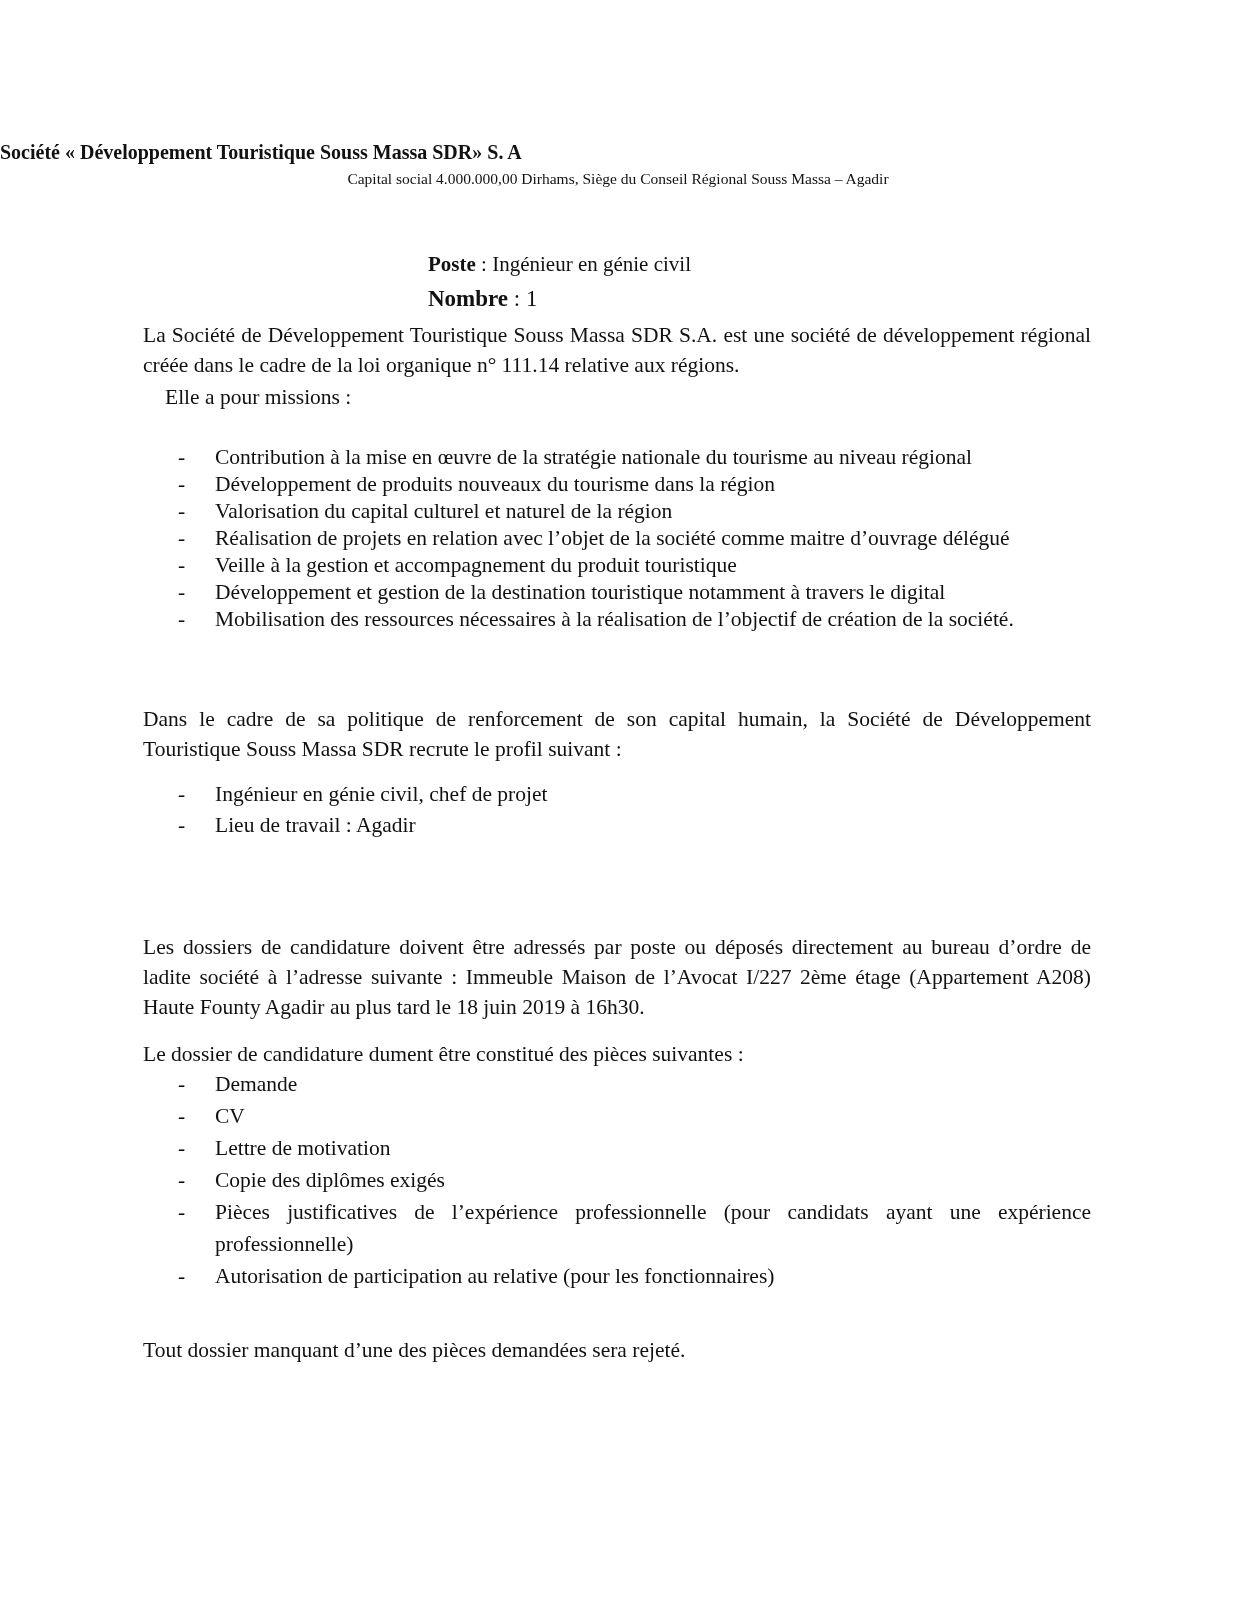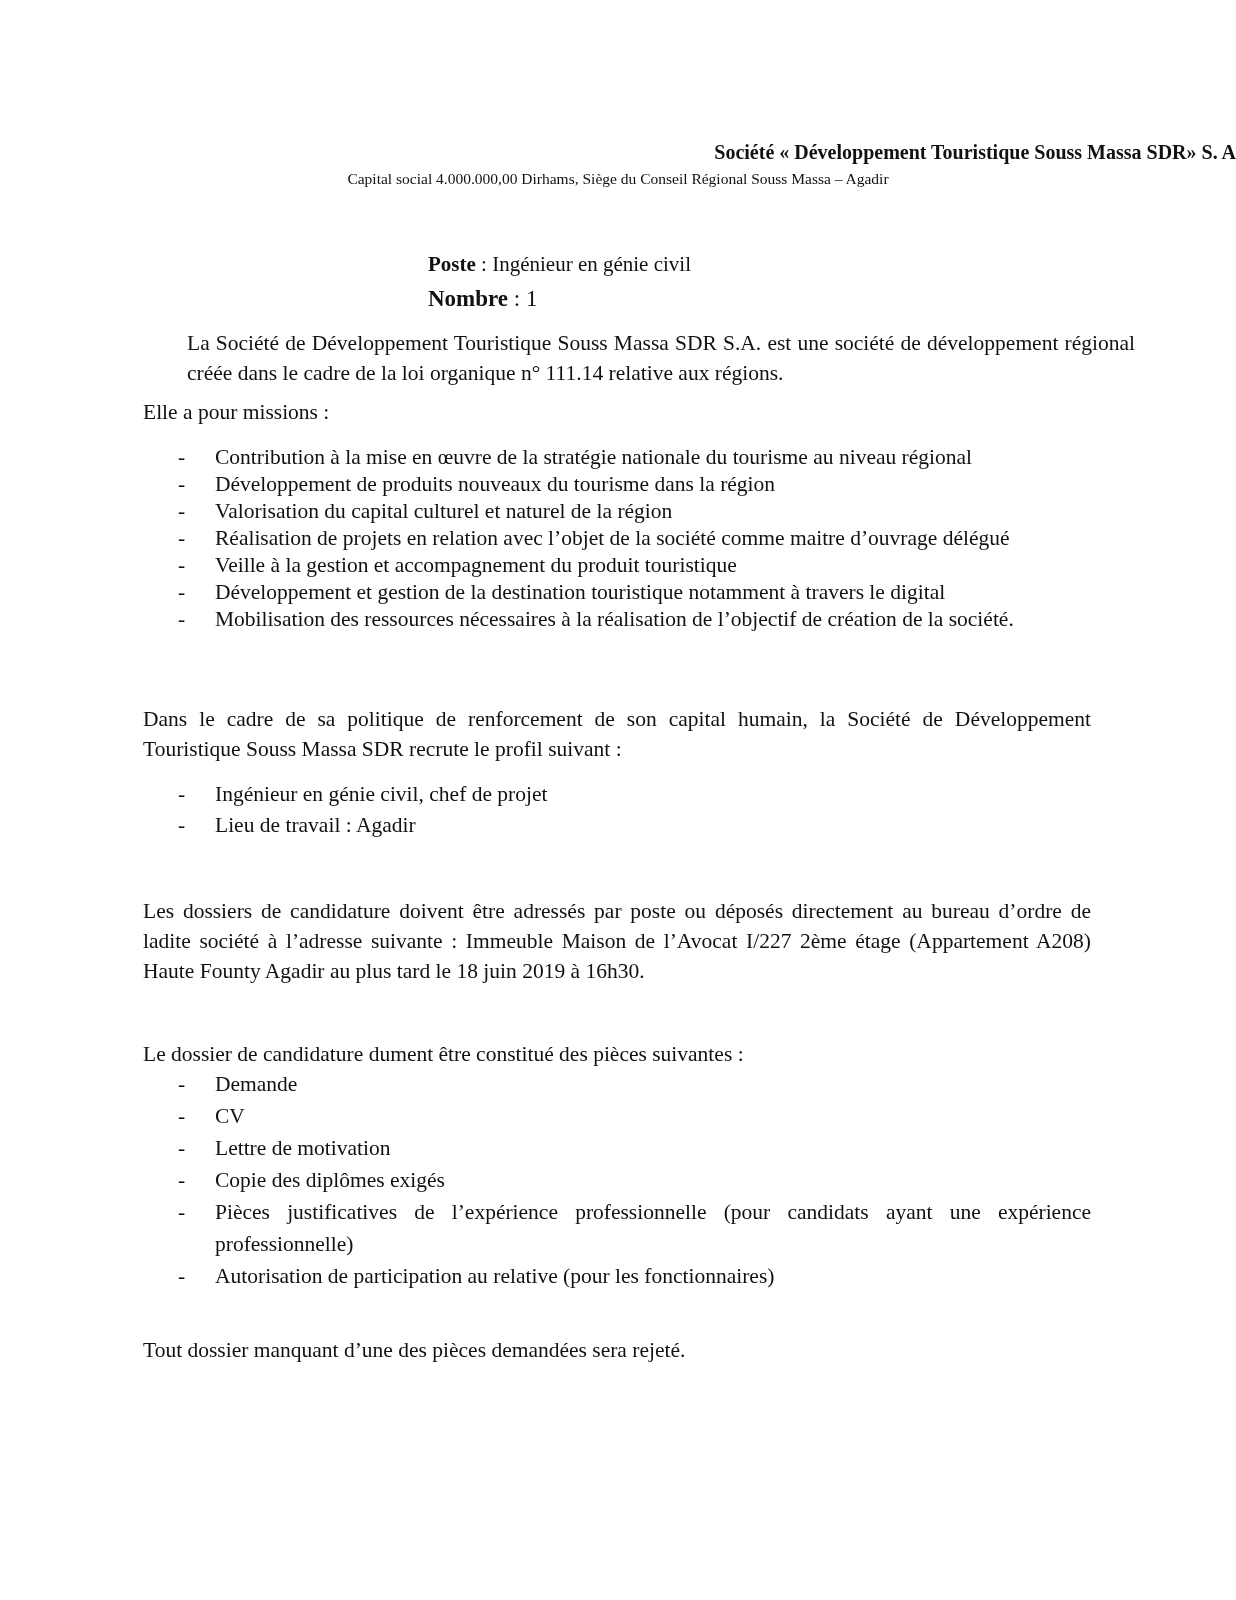--- a/index.html
+++ b/index.html
@@ -1,19 +1,19 @@
 <!DOCTYPE html>
 <html><head>
 <meta charset="utf-8">
 <style>
   html, body { margin: 0; padding: 0; background: #ffffff; }
   body { width: 1236px; height: 1600px; position: relative; overflow: hidden;
          font-family: "Liberation Serif", "DejaVu Serif", serif; color: #111111; }
   .page { position: absolute; left: 0; top: 0; width: 1236px; height: 1600px; }
-  .header-company { position: absolute; left: 0; width: 1236px; top: 141px; text-align: right;
+  .header-company { position: absolute; left: 0; width: 1236px; top: 141px; text-align: left;
                     font-weight: bold; font-size: 20px; }
   .header-capital { position: absolute; left: 0; width: 1236px; top: 170px; text-align: center;
                     font-size: 15.5px; }
   .title { position: absolute; left: 0; width: 1236px; top: 217px; text-align: center;
            font-weight: bold; font-size: 26px; letter-spacing: 0.2px; }
   .meta { position: absolute; left: 428px; font-size: 21px; }
   .meta b { font-weight: bold; }
   .body-text { position: absolute; left: 143px; width: 948px; font-size: 21.5px;
                line-height: 30px; text-align: justify; }
   ul.dash { list-style: none; margin: 0; padding: 0; position: absolute; left: 143px; width: 948px;
@@ -33,43 +33,43 @@
   <div class="header-capital">Capital social  4.000.000,00 Dirhams, Siège du Conseil Régional Souss Massa – Agadir</div>
 
 
   <div class="meta" style="top:252px;">
     <b>Poste</b><span> : </span><span>Ingénieur en génie civil</span>
   </div>
   <div class="meta" style="top:286px; font-size:23px;text-align:center;">
     <b>Nombre</b><span> : </span><span>1</span>
   </div>
 
-  <div class="body-text" style="top:328px;margin-left:44px;">La Société de Développement Touristique Souss Massa SDR S.A. est une société de développement régional créée dans le cadre de la loi organique n° 111.14 relative aux régions.</div>
+  <div class="body-text" style="top:320px;">La Société de Développement Touristique Souss Massa SDR S.A. est une société de développement régional créée dans le cadre de la loi organique n° 111.14 relative aux régions.</div>
 
-  <div class="body-text" style="top:397px;">Elle a pour missions :</div>
+  <div class="body-text" style="top:382px;margin-left:22px;">Elle a pour missions :</div>
 
   <ul class="dash lh27" style="top:444px;">
     <li><span class="bullet">-</span><span>Contribution à la mise en œuvre de la stratégie nationale du tourisme au niveau régional</span></li>
     <li><span class="bullet">-</span><span>Développement de produits nouveaux du tourisme dans la région</span></li>
     <li><span class="bullet">-</span><span>Valorisation du capital culturel et naturel de la région</span></li>
     <li style="padding-right:60px;"><span class="bullet">-</span><span>Réalisation de projets en relation avec l’objet de la société comme maitre d’ouvrage délégué</span></li>
     <li><span class="bullet">-</span><span>Veille à la gestion et accompagnement du produit touristique</span></li>
     <li><span class="bullet">-</span><span>Développement et gestion de la destination touristique notamment à travers le digital</span></li>
     <li style="padding-right:60px;"><span class="bullet">-</span><span>Mobilisation des ressources nécessaires à la réalisation de l’objectif de création de la société.</span></li>
   </ul>
 
   <div class="body-text" style="top:704px;">Dans le cadre de sa politique de renforcement de son capital humain, la Société de Développement Touristique Souss Massa SDR recrute le profil suivant :</div>
 
   <ul class="dash lh31" style="top:779px;">
     <li><span class="bullet">-</span><span>Ingénieur en génie civil, chef de projet</span></li>
     <li><span class="bullet">-</span><span>Lieu de travail : Agadir</span></li>
   </ul>
 
 
-  <div class="body-text" style="top:896px;">Les dossiers de candidature doivent être adressés par poste ou déposés directement au bureau d’ordre de ladite société à l’adresse suivante : Immeuble Maison de l’Avocat I/227 2ème étage (Appartement A208) Haute Founty Agadir au plus tard le 18 juin 2019 à 16h30.</div>
+  <div class="body-text" style="top:932px;">Les dossiers de candidature doivent être adressés par poste ou déposés directement au bureau d’ordre de ladite société à l’adresse suivante : Immeuble Maison de l’Avocat I/227 2ème étage (Appartement A208) Haute Founty Agadir au plus tard le 18 juin 2019 à 16h30.</div>
 
   <div class="body-text" style="top:1039px;">Le dossier de candidature dument être constitué des pièces suivantes :</div>
 
   <ul class="dash lh32" style="top:1068px;">
     <li><span class="bullet">-</span><span>Demande</span></li>
     <li><span class="bullet">-</span><span>CV</span></li>
     <li><span class="bullet">-</span><span>Lettre de motivation</span></li>
     <li><span class="bullet">-</span><span>Copie des diplômes exigés</span></li>
     <li style="text-align:justify;"><span class="bullet">-</span><span>Pièces justificatives de l’expérience professionnelle (pour candidats ayant une expérience professionnelle)</span></li>
     <li><span class="bullet">-</span><span>Autorisation de participation au relative (pour les fonctionnaires)</span></li>

